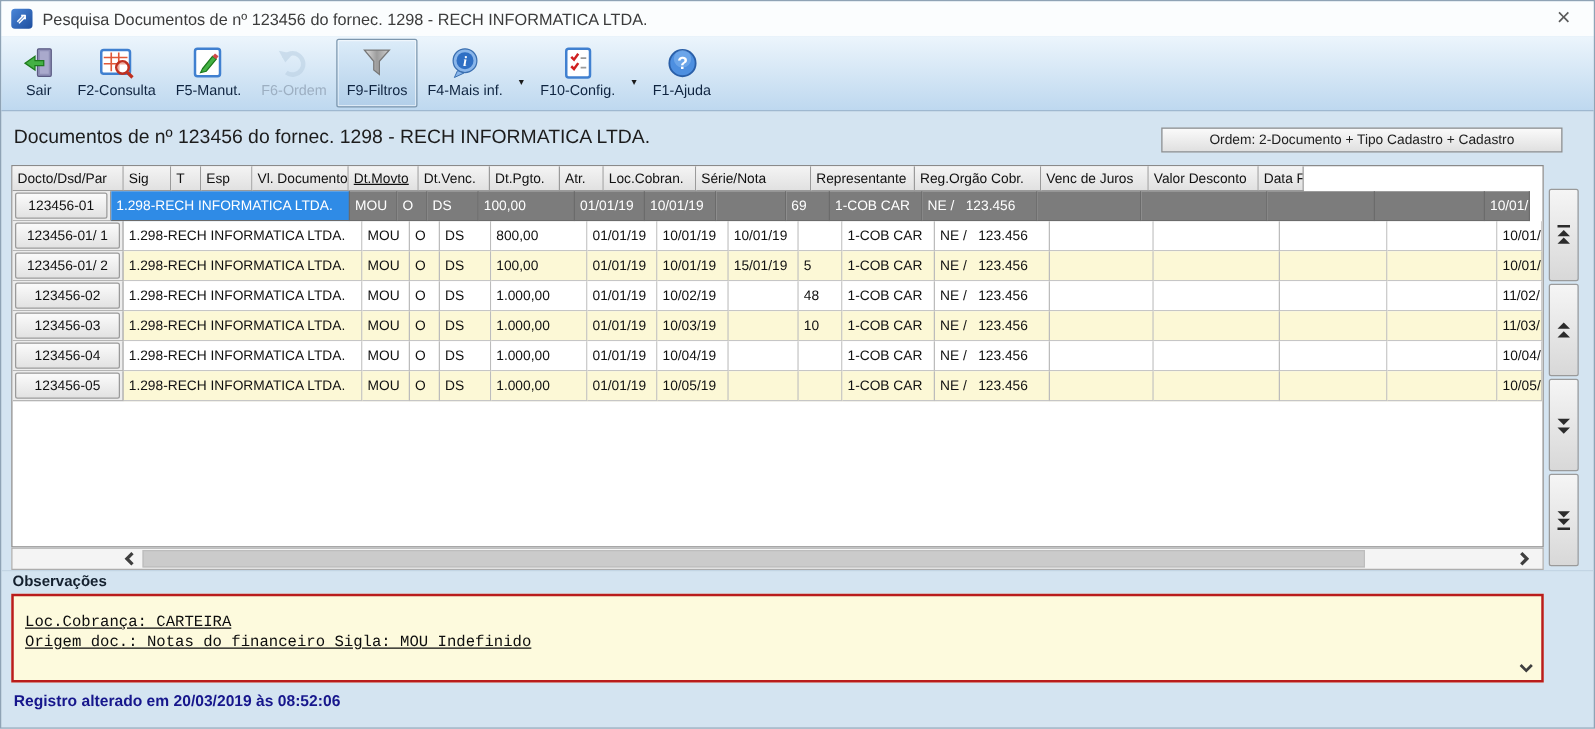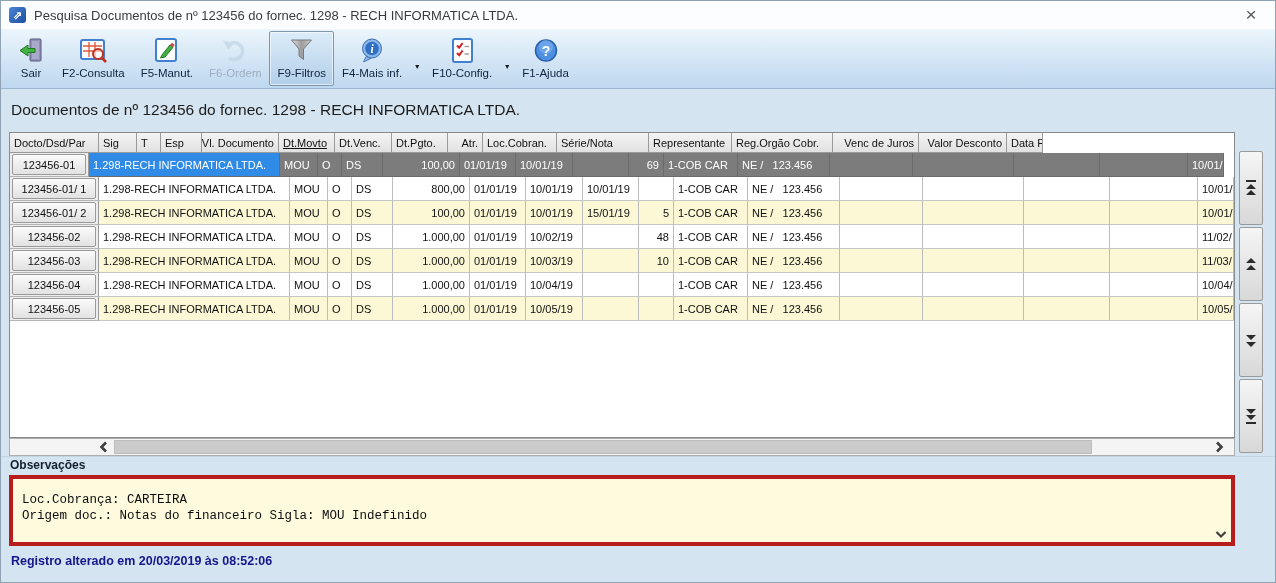--- a/index.html
+++ b/index.html
@@ -47,21 +47,21 @@
   .hcell { flex:none; background:linear-gradient(#f4f4f4,#e1e1e1);
            border-right:1px solid #9a9a9a; border-bottom:1px solid #9a9a9a;
            font-size:11px; color:#101010; display:flex; align-items:center;
            padding:0 4px; overflow:hidden; }
   .hcell span { white-space:pre; }
   .grow { display:flex; height:24px; }
   .cell { flex:none; border-right:1px solid #bcbcbc; border-bottom:1px solid #c6c6c6;
           font-size:11px; color:#101010; display:flex; align-items:center;
           padding:0 4px; overflow:hidden; background:#fff; }
   .cell span { white-space:pre; }
-  .a-right { justify-content:flex-end; }
+  .a-right { justify-content:flex-start; }
   .row-cream .cell { background:#fcf8d6; }
   .row-sel .cell { background:#7c7c7c; color:#fff;
                    border-right-color:#6b6b6b; border-bottom-color:#6b6b6b; }
   .row-sel .cell.client { background:#2f8be6; }
   .docto-cell { flex:none; background:#ededed; border-right:1px solid #9a9a9a;
                 border-bottom:1px solid #b5b5b5; padding:1px 2px; }
   .mini-btn { height:100%; width:100%; background:linear-gradient(#fbfbfb,#e2e2e2);
               border:1px solid #9a9a9a; border-radius:2px; font-size:11px; color:#101010;
               display:flex; align-items:center; justify-content:center; }
   .mini-btn span { white-space:pre; }
@@ -79,24 +79,24 @@
   
   .nav-col { position:absolute; left:1238px; top:150px; width:24px; }
   .nav-btn { width:24px; height:74px; margin-bottom:2px;
              background:linear-gradient(#f5f5f5,#d8d8d8); border:1px solid #9a9a9a;
              border-radius:2px; display:flex; align-items:center; justify-content:center; }
 
   
   .section-line { position:absolute; left:0; right:0; top:455px; height:1px; background:#c3d5e4; }
   .obs-label { position:absolute; left:9px; top:457px; font-size:12px; font-weight:bold; color:#14202e; }
   .memo { position:absolute; left:8px; top:474px; width:1226px; height:71px;
-          background:#fdfadd; border:4px solid #b91c1c;
+          background:#fdfadd; border:2px solid #b91c1c;
           font-family:"Liberation Mono","DejaVu Sans Mono",monospace;
           font-size:12.5px; line-height:16px; color:#0d0d0d;
-          padding:13px 26px 0 9px; white-space:pre; overflow:hidden; }
+          padding:13px 26px 0 9px; white-space:pre; overflow:hidden;text-decoration:underline; }
   .memo-chevron { position:absolute; left:1212px; top:526px; width:16px; height:14px;
                   display:flex; align-items:center; justify-content:center; }
   .statusbar { position:absolute; left:0; right:0; top:548px; height:24px;
                display:flex; align-items:center; padding-left:10px;
                font-size:12.5px; font-weight:bold; color:#16168c; }
 </style>
 </head>
 <body>
 
 <div class="window">
@@ -194,20 +194,21 @@
             <circle cx="14" cy="13.5" r="10.5" fill="#4d8fe0" stroke="#2a5fa8" stroke-width="1.5"></circle>
             <circle cx="14" cy="10" r="7" fill="#85b8f0" opacity=".55"></circle>
             <text x="14" y="18.5" font-size="14" font-weight="bold" font-family="Liberation Sans, sans-serif" fill="#fff" text-anchor="middle">?</text>
           </svg>
         </div>
         <div class="tlabel">F1-Ajuda</div>
       </div>
     </div>
 
   <div class="page-title">Documentos de nº 123456 do fornec. 1298 - RECH INFORMATICA LTDA.</div>
+  <div class="order-btn">Ordem: 2-Documento + Tipo Cadastro + Cadastro</div>
 
   <div class="grid">
     <div class="ghead" id="grid-head">
         <div class="hcell" style="width: 89px;">
           <span>Docto/Dsd/Par</span>
         </div>
         <div class="hcell" style="width: 38px;">
           <span>Sig</span>
         </div>
         <div class="hcell" style="width: 24px;">

